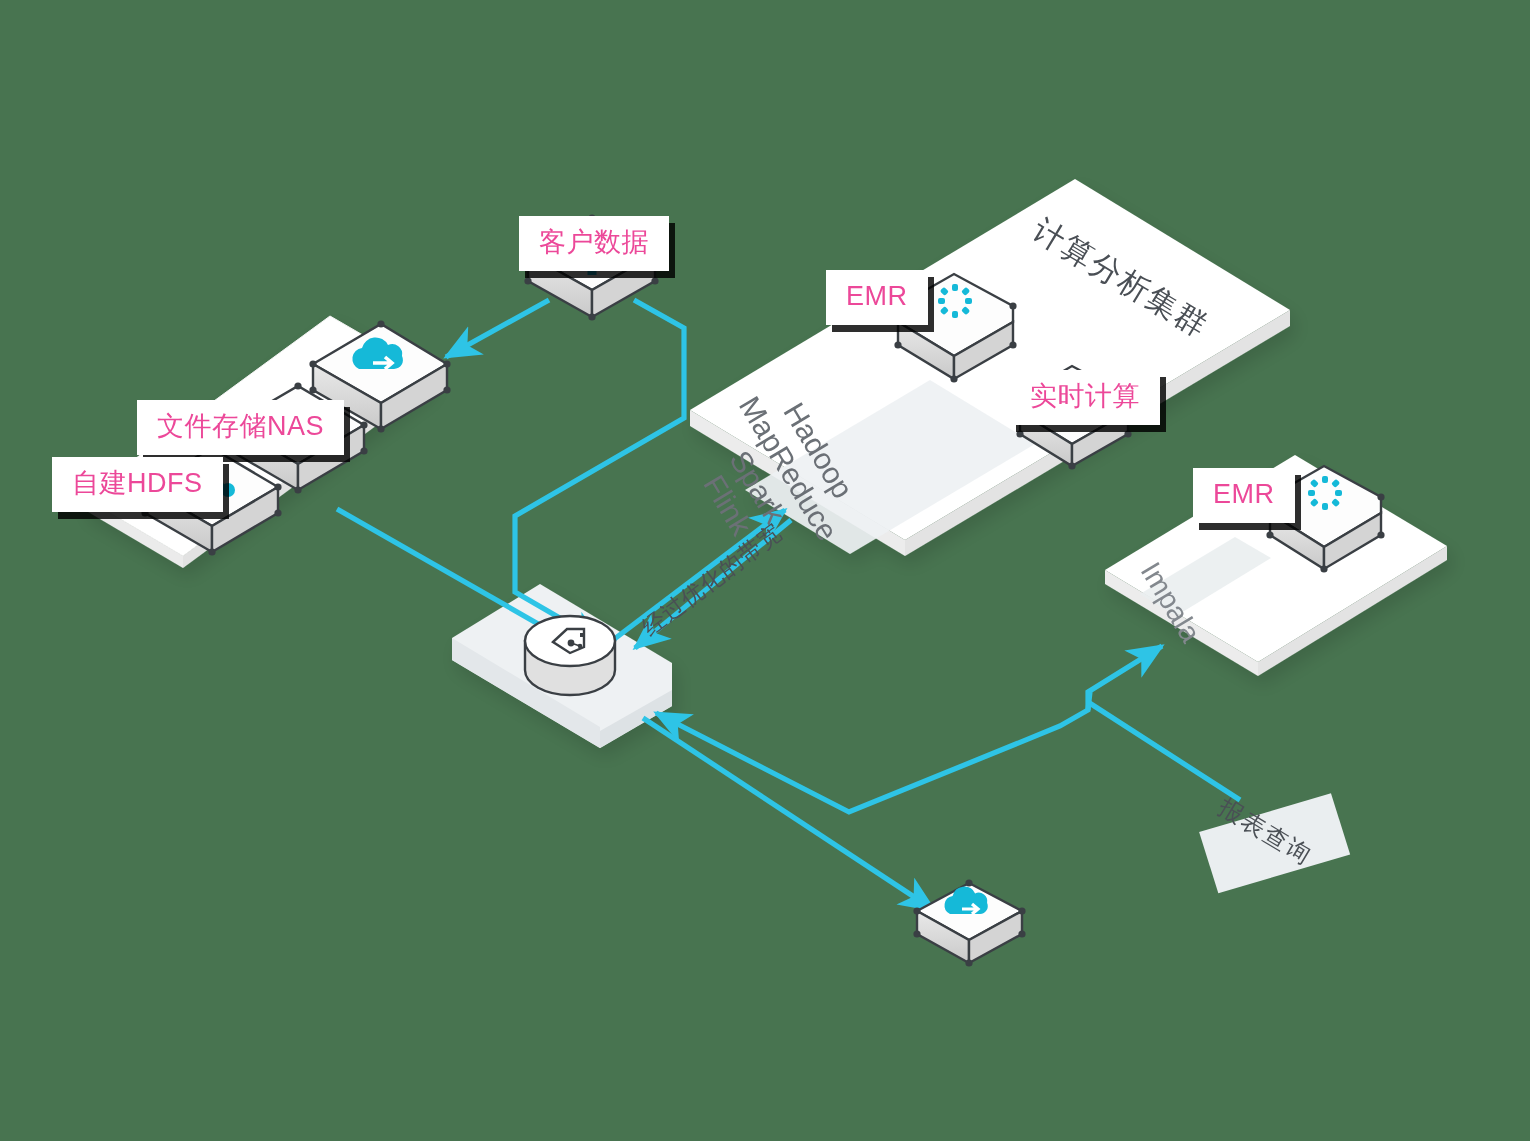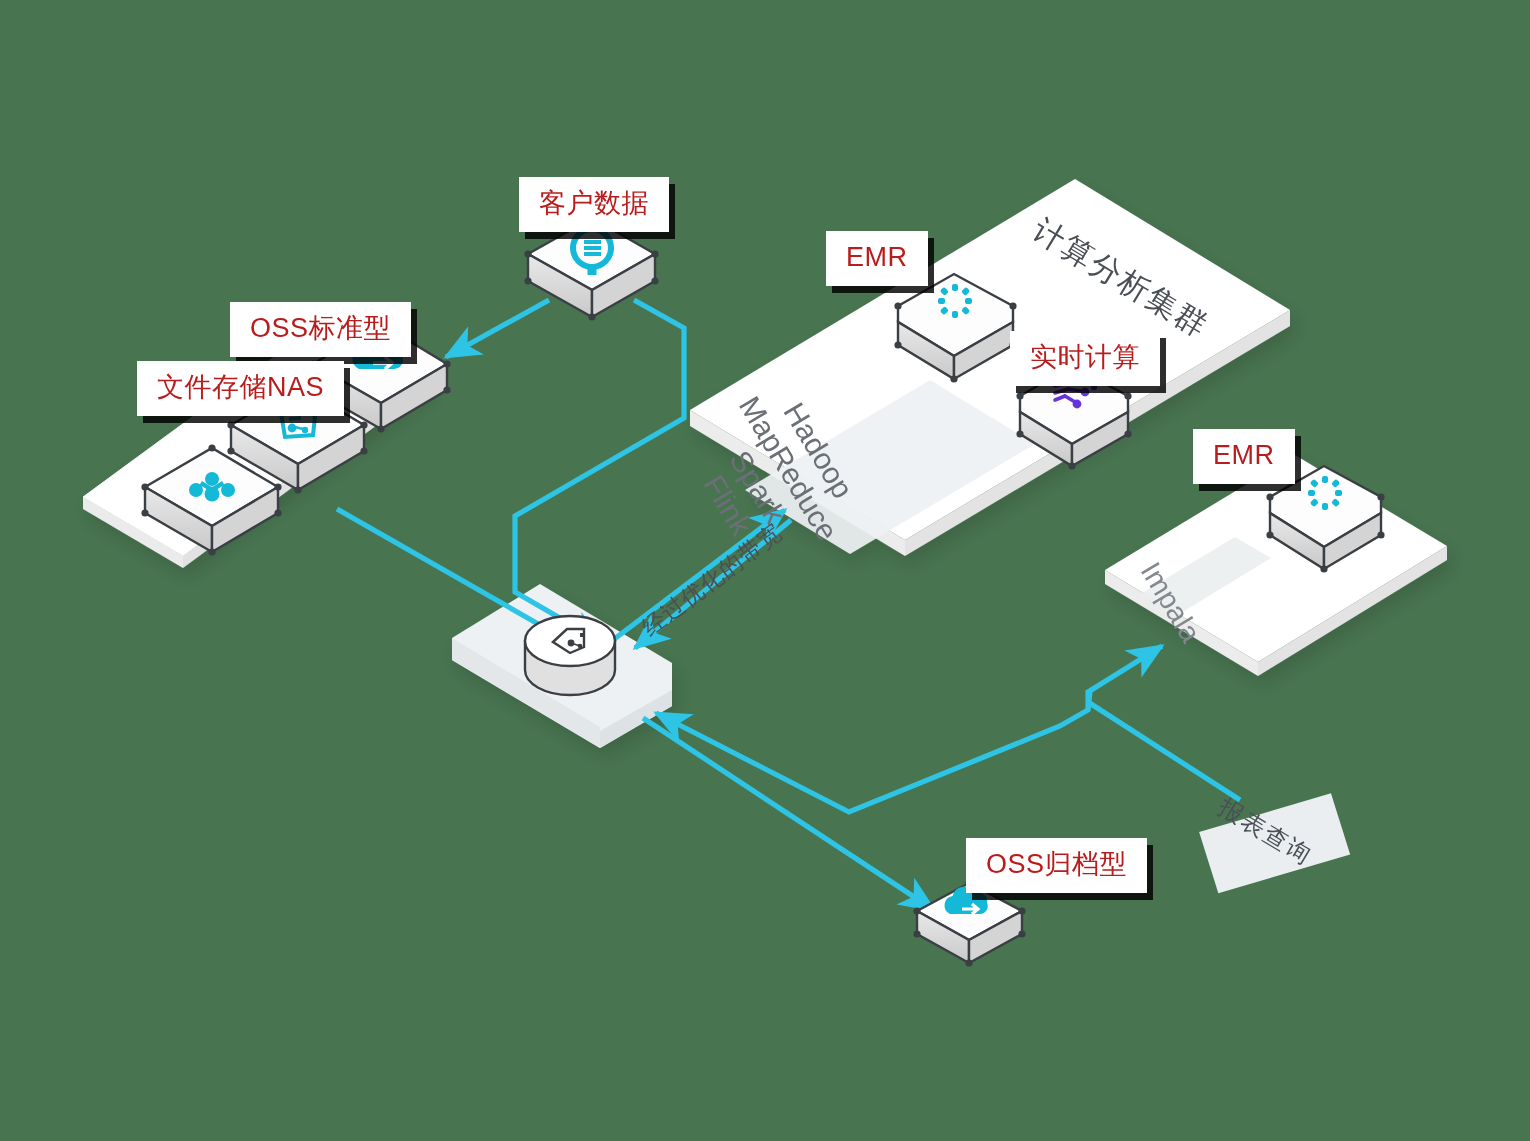--- a/index.html
+++ b/index.html
@@ -17,27 +17,28 @@
   }
   #svg-layer {
     position: absolute;
     left: 0; top: 0;
     width: 1530px;
     height: 1141px;
   }
   .lbl {
     position: absolute;
     background: #ffffff;
-    color: #b91c1c;
+    color: #ec4899;
     font-size: 27px;
     line-height: 1;
     padding: 13px 20px 15px 20px;
     white-space: nowrap;
     box-shadow: 6px 7px 0 rgba(0,0,0,0.82);
     letter-spacing: 0.5px;
+    margin-top: 39px;
   }
   .plat-text {
     position: absolute;
     color: #6d7278;
     white-space: nowrap;
     line-height: 1.18;
   }
   .cluster-title {
     font-size: 31px;
     color: #4a4f55;
@@ -306,27 +307,26 @@
   </div>
 
   <div class="plat-text impala-text" style="left:1163px; top:556px; transform: rotate(59deg); transform-origin: 0 0;">Impala</div>
 
   <div class="plat-text report-text" style="left:1228px; top:793px; transform: rotate(31deg); transform-origin: 0 0;">报表查询</div>
 
   <div class="plat-text" style="left:637px; top:620px; font-size:23px; color:#4a4f55; letter-spacing:1px; transform: rotate(-37deg); transform-origin: 0 0;">经过优化的带宽</div>
 
   <div class="lbl" style="left:519px; top:177px;">客户数据</div>
 
-  <div class="lbl" style="left:230px; top:302px;">OSS标准型</div>
 
   <div class="lbl" style="left:137px; top:361px;">文件存储NAS</div>
 
+  <div class="lbl" style="left:52px; top:418px;">自建HDFS</div>
 
   <div class="lbl" style="left:826px; top:231px;">EMR</div>
 
   <div class="lbl" style="left:1010px; top:331px;">实时计算</div>
 
   <div class="lbl" style="left:1193px; top:429px;">EMR</div>
 
 
-  <div class="lbl" style="left:966px; top:838px;">OSS归档型</div>
 
 </div>
 
 </body></html>

